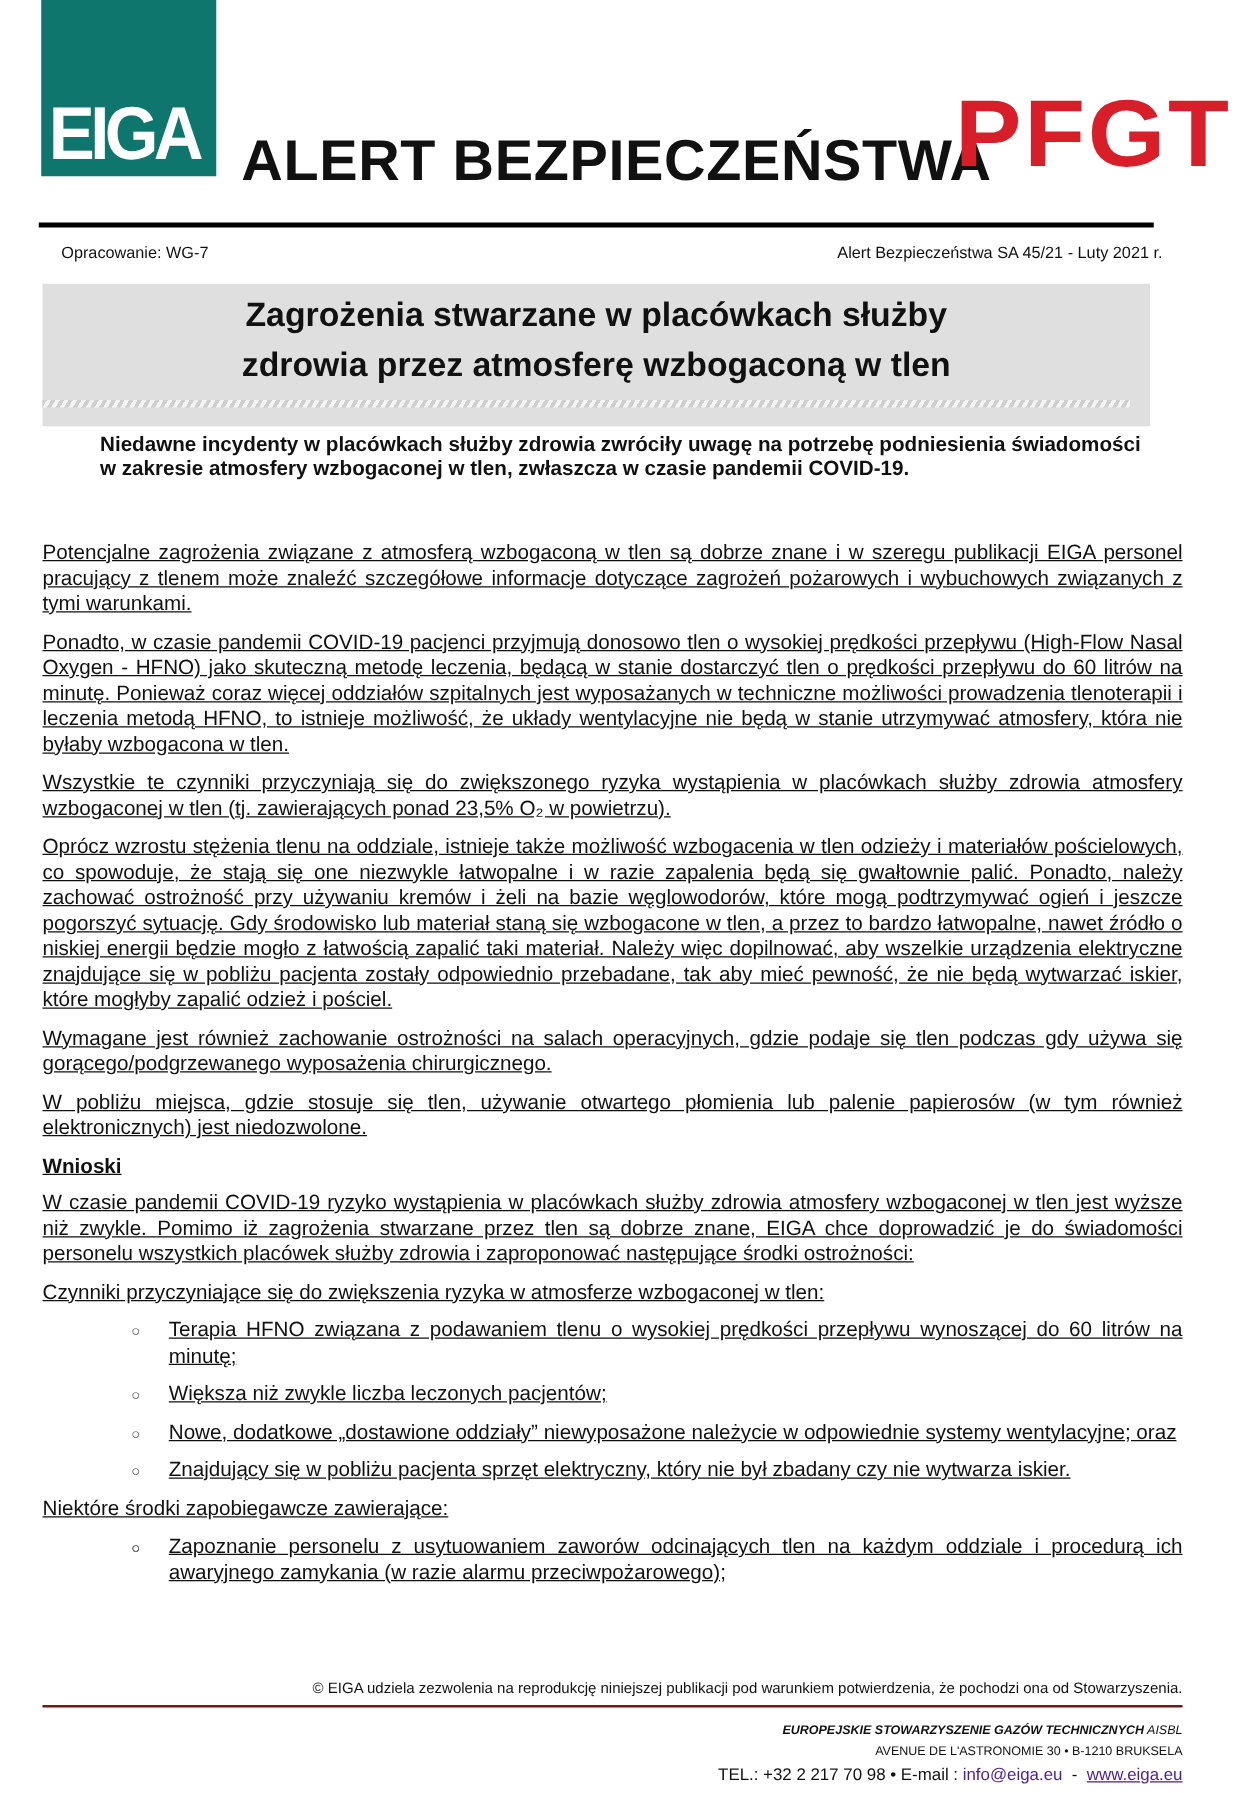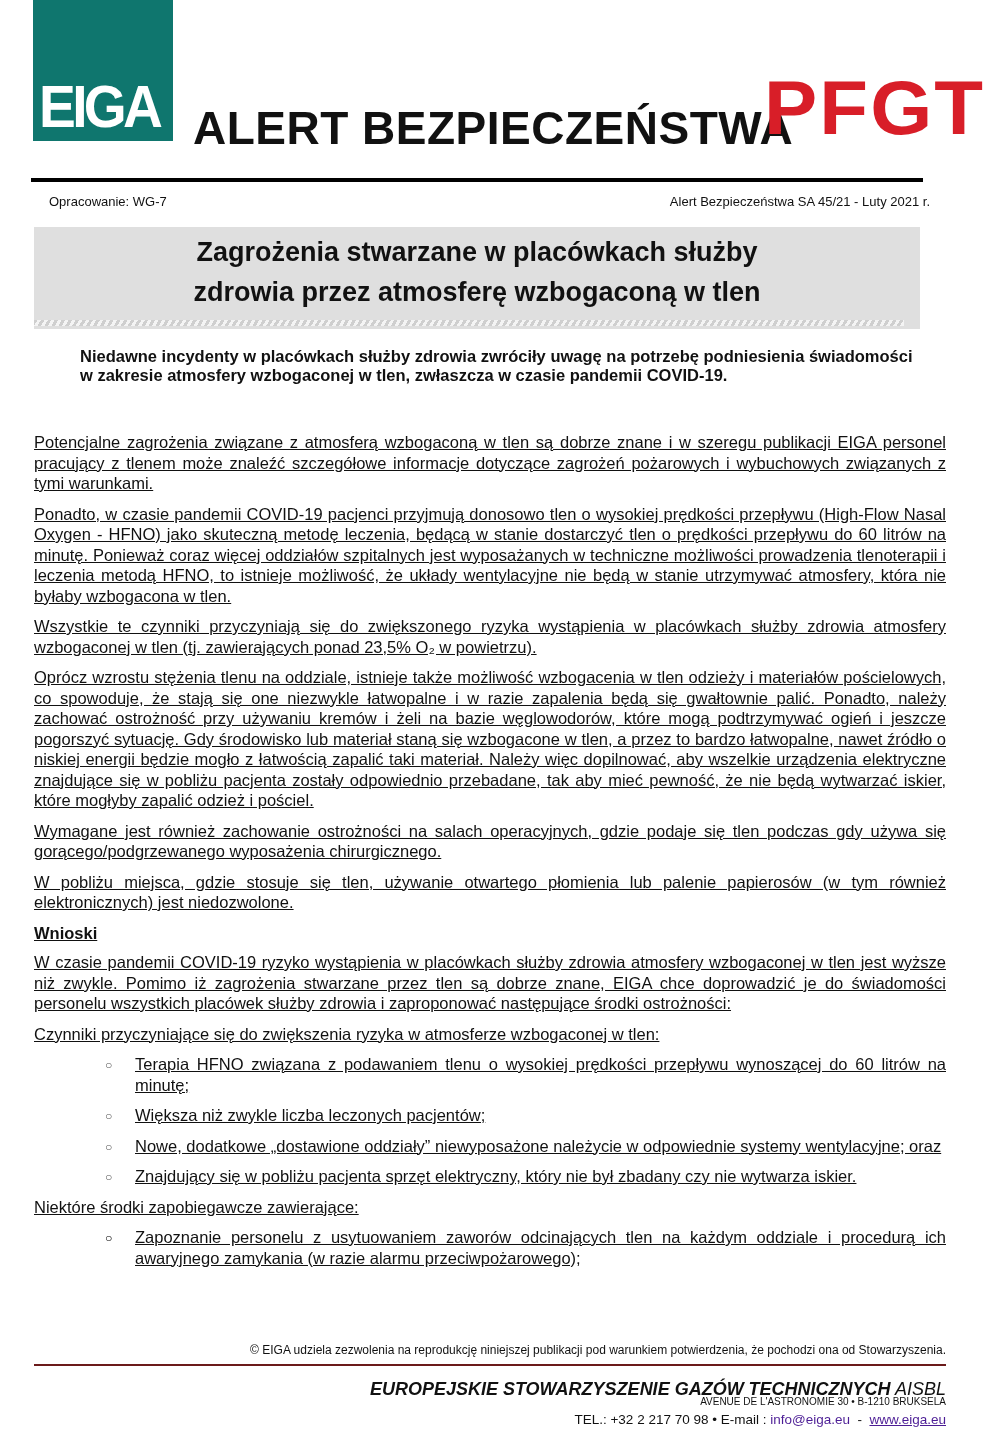--- a/index.html
+++ b/index.html
@@ -8,34 +8,34 @@
   .logo { position:absolute; left:33px; top:0; width:140px; height:141px; background:#0f766e; }
   .logo span { position:absolute; left:6px; bottom:4px; color:#fff; font-family:"Liberation Sans", sans-serif;
                font-weight:bold; font-size:60px; letter-spacing:-4px; transform:scaleX(0.92); transform-origin:left bottom; line-height:1; }
   .alert-title { position:absolute; left:193px; top:101px; font-family:Liberation Sans, sans-serif; font-weight:bold;
                  font-size:46px; letter-spacing:0.5px; color:#111; white-space:nowrap; }
   .pfgt { position:absolute; left:764px; top:70px; font-family:"Liberation Sans", sans-serif; font-weight:bold;
           font-size:76px; color:#d81e28; letter-spacing:2px; line-height:1; transform:scaleX(1.05); transform-origin:left top; }
   .rule-top { position:absolute; left:31px; top:178px; width:892px; height:4px; background:#000; }
   .meta-left { position:absolute; left:49px; top:194px; font-size:13px; }
   .meta-right { position:absolute; right:70px; top:194px; font-size:13px; }
-  .title-box { position:absolute; left:34px; top:227px; width:886px; height:102px; background:#dfdfdf; text-align:center; }
+  .title-box { position:absolute; left:34px; top:227px; width:886px; height:114px; background:#dfdfdf; text-align:center; }
   .title-box h1 { margin:0; padding-top:5px; font-size:27px; line-height:40px; font-weight:bold; font-family:"Liberation Sans", sans-serif; }
   .title-hatch { position:absolute; left:34px; top:320px; width:870px; height:6px;
                  background:repeating-linear-gradient(120deg, #cfcfcf 0 3px, #f4f4f4 3px 6px); }
   .lead { position:absolute; left:80px; width:840px; top:347px; text-align:left; font-weight:bold; font-size:16.5px; line-height:19px; }
   .body { position:absolute; left:34px; width:912px; top:432px; font-size:16.5px; line-height:20.5px;text-decoration:underline; }
   .body p { margin:0 0 10px 0; text-align:justify; }
   .body h3 { margin:0 0 9px 0; font-size:16.5px; font-weight:bold; }
   .body ul { list-style:none; margin:0 0 6px 0; padding:0 0 0 101px; }
   .body li { position:relative; margin:0 0 10px 0; text-align:justify; }
   .body li .bullet { position:absolute; left:-30px; top:1px; font-size:12px; color:#555; }
   .copyright { position:absolute; right:54px; top:1343px; font-size:12px; }
   .rule-bottom { position:absolute; left:34px; top:1364px; width:912px; height:2px; background:#6b1a1a; }
-  .org { position:absolute; right:54px; top:1379px; font-size:18px; font-style:italic; text-align:right; }
+  .org { position:absolute; right:54px; top:1379px; font-size:10px; font-style:italic; text-align:right; }
   .org b { font-weight:bold; }
   .addr { position:absolute; right:54px; top:1396px; font-size:10px; text-align:right; }
   .contact { position:absolute; right:54px; top:1412px; font-size:13.5px; text-align:right; }
   .contact a { color:#4c1d95; text-decoration:none; }
   .contact a.web { text-decoration:underline; }
 </style>
 </head>
 <body>
 
 <div class="logo">

